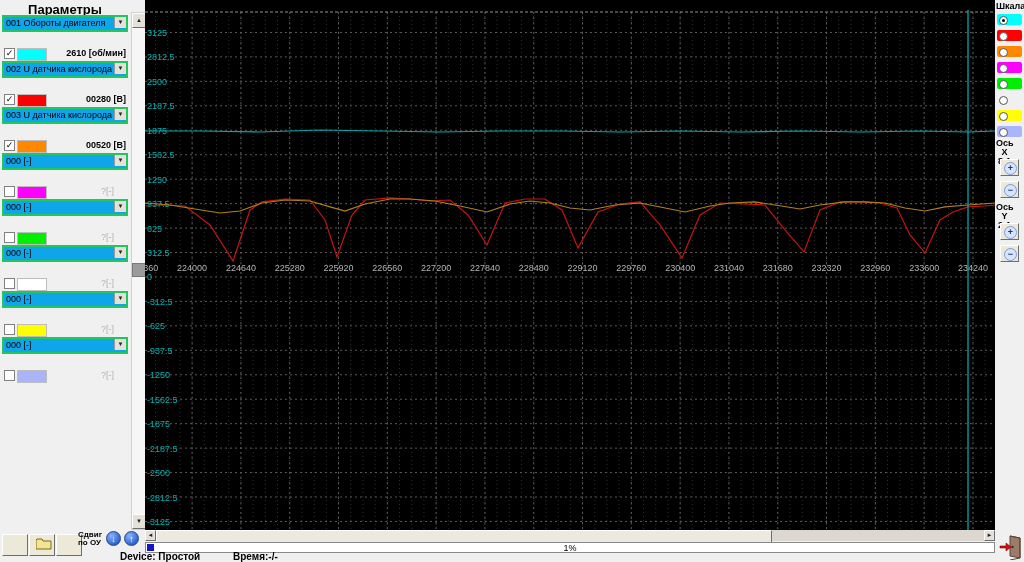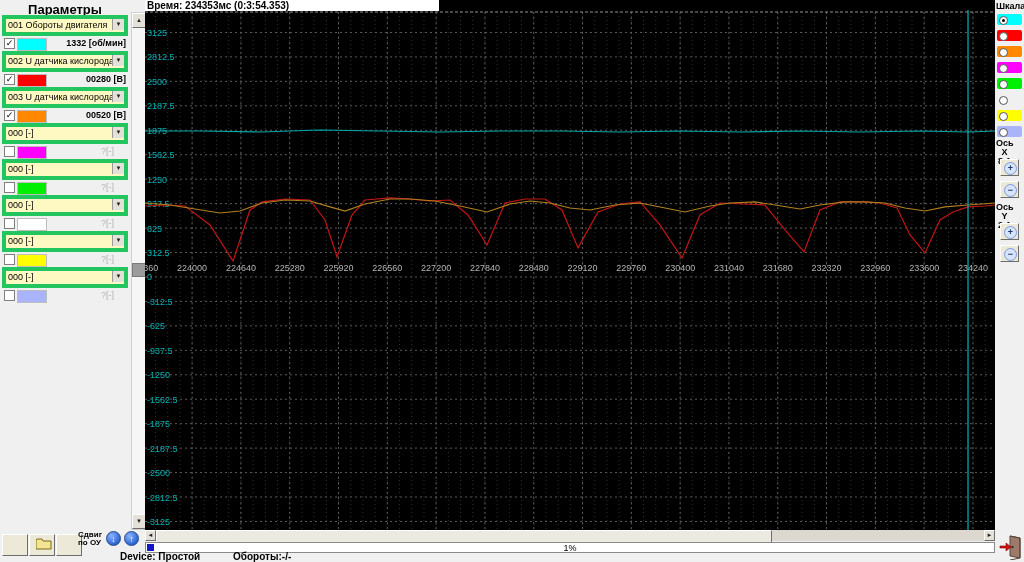--- a/index.html
+++ b/index.html
@@ -3,22 +3,22 @@
 <meta charset="utf-8">
 <style>
   html,body{margin:0;padding:0;}
   #root{position:relative;width:1024px;height:562px;background:#f0f0f0;
         font-family:"Liberation Sans",sans-serif;overflow:hidden;}
   
   .lpanel{position:absolute;left:0;top:0;width:130px;height:562px;background:#f0f0f0;}
   .lpanel-title{position:absolute;top:2px;left:0;width:130px;text-align:center;
                 font-weight:bold;font-size:13px;color:#000;}
   #channel-list{position:absolute;top:15px;left:2px;width:126px;}
-  .combo{position:relative;height:13px;margin-bottom:1px;background:#fef9c3;
-         border:4px solid #22c55e;font-size:9px;line-height:12px;color:#000;
+  .combo{position:relative;height:13px;margin-bottom:15px;background:#0ea5e9;
+         border:2px solid #22c55e;font-size:9px;line-height:12px;color:#000;
          white-space:nowrap;overflow:hidden;}
   .combo .ct{position:absolute;left:2px;top:0;right:12px;overflow:hidden;white-space:nowrap;}
   .combo .cbn{position:absolute;right:0;top:0;width:11px;height:11px;background:#e4e1d8;
          border-left:1px solid #9a9a9a;font-size:6px;line-height:11px;text-align:center;color:#222;}
   .valrow{position:relative;height:13px;margin-bottom:1px;}
   .cb{position:absolute;left:2px;top:1px;width:9px;height:9px;background:#fff;
       border:1px solid #808080;font-size:9px;line-height:9px;text-align:center;color:#000;}
   .swatch{position:absolute;left:15px;top:1px;width:28px;height:11px;border:1px solid #bdbdbd;}
   .val{position:absolute;right:2px;top:1px;font-size:9px;font-weight:bold;color:#000;}
   .val.inactive{right:14px;color:#b2b2b2;font-weight:normal;}
@@ -83,21 +83,21 @@
   <div class="lpanel">
     <div class="lpanel-title">Параметры</div>
     <div id="channel-list">
         <div class="combo">
           <span class="ct">001 Обороты двигателя</span>
           <span class="cbn">▼</span>
         </div>
         <div class="valrow">
           <span class="cb">✓</span>
           <span class="swatch" style="background: rgb(0, 255, 255);"></span>
-          <span class="val">1332 [об/мин]</span>
+          <span class="val">2610 [об/мин]</span>
         </div>
         <div class="combo">
           <span class="ct">002 U датчика кислорода №1. Банк</span>
           <span class="cbn">▼</span>
         </div>
         <div class="valrow">
           <span class="cb">✓</span>
           <span class="swatch" style="background: rgb(255, 0, 0);"></span>
           <span class="val">00280 [В]</span>
         </div>
@@ -158,21 +158,20 @@
       </div>
   </div>
 
   <div class="vscroll">
     <div class="sbtn" style="top:0;">▲</div>
     <div class="vthumb"></div>
     <div class="sbtn" style="bottom:0;">▼</div>
   </div>
 
   <div class="chart">
-    <div class="time-strip">Время: 234353мс (0:3:54.353)</div>
     <svg id="chart-svg" width="850" height="530" viewBox="0 0 850 530">
         <line x1="10.523010675518078" y1="12" x2="10.523010675518078" y2="529" stroke="#303030" stroke-dasharray="1 3" stroke-width="1"></line>
         <line x1="22.723602763075267" y1="12" x2="22.723602763075267" y2="529" stroke="#303030" stroke-dasharray="1 3" stroke-width="1"></line>
         <line x1="34.92419485063245" y1="12" x2="34.92419485063245" y2="529" stroke="#303030" stroke-dasharray="1 3" stroke-width="1"></line>
         <line x1="47.12478693818965" y1="12" x2="47.12478693818965" y2="529" stroke="#303030" stroke-dasharray="1 3" stroke-width="1"></line>
         <line x1="59.32537902574684" y1="12" x2="59.32537902574684" y2="529" stroke="#303030" stroke-dasharray="1 3" stroke-width="1"></line>
         <line x1="71.52597111330402" y1="12" x2="71.52597111330402" y2="529" stroke="#303030" stroke-dasharray="1 3" stroke-width="1"></line>
         <line x1="83.72656320086122" y1="12" x2="83.72656320086122" y2="529" stroke="#303030" stroke-dasharray="1 3" stroke-width="1"></line>
         <line x1="95.92715528841842" y1="12" x2="95.92715528841842" y2="529" stroke="#303030" stroke-dasharray="1 3" stroke-width="1"></line>
         <line x1="108.1277473759756" y1="12" x2="108.1277473759756" y2="529" stroke="#303030" stroke-dasharray="1 3" stroke-width="1"></line>
@@ -396,21 +395,21 @@
     <div class="hthumb"></div>
     <button class="hbtn" style="right:0;">►</button>
   </div>
 
   <div class="progress">
     <div class="pfill"></div>
     <div class="plabel">1%</div>
   </div>
 
   <div class="statustext" style="left:84px;">Device: Простой</div>
-  <div class="statustext" style="left:197px;">Обороты:-/-</div>
+  <div class="statustext" style="left:197px;">Время:-/-</div>
 
   <button class="exitbtn">
     <svg width="24" height="26" viewBox="0 0 24 26">
       <path d="M11 2 L21 4 L21 24 L11 22 Z" fill="#9c7b6b" stroke="#5a4438" stroke-width="1"></path>
       <path d="M11 2 L21 4 L21 24 L11 26" fill="none" stroke="#5a4438" stroke-width="1"></path>
       <circle cx="13.5" cy="13" r="1.2" fill="#3a2c22"></circle>
       <path d="M1 12 L7 12 L7 9 L12 13 L7 17 L7 14 L1 14 Z" fill="#d01010" stroke="#7a0808" stroke-width="0.6"></path>
     </svg>
   </button>
 

